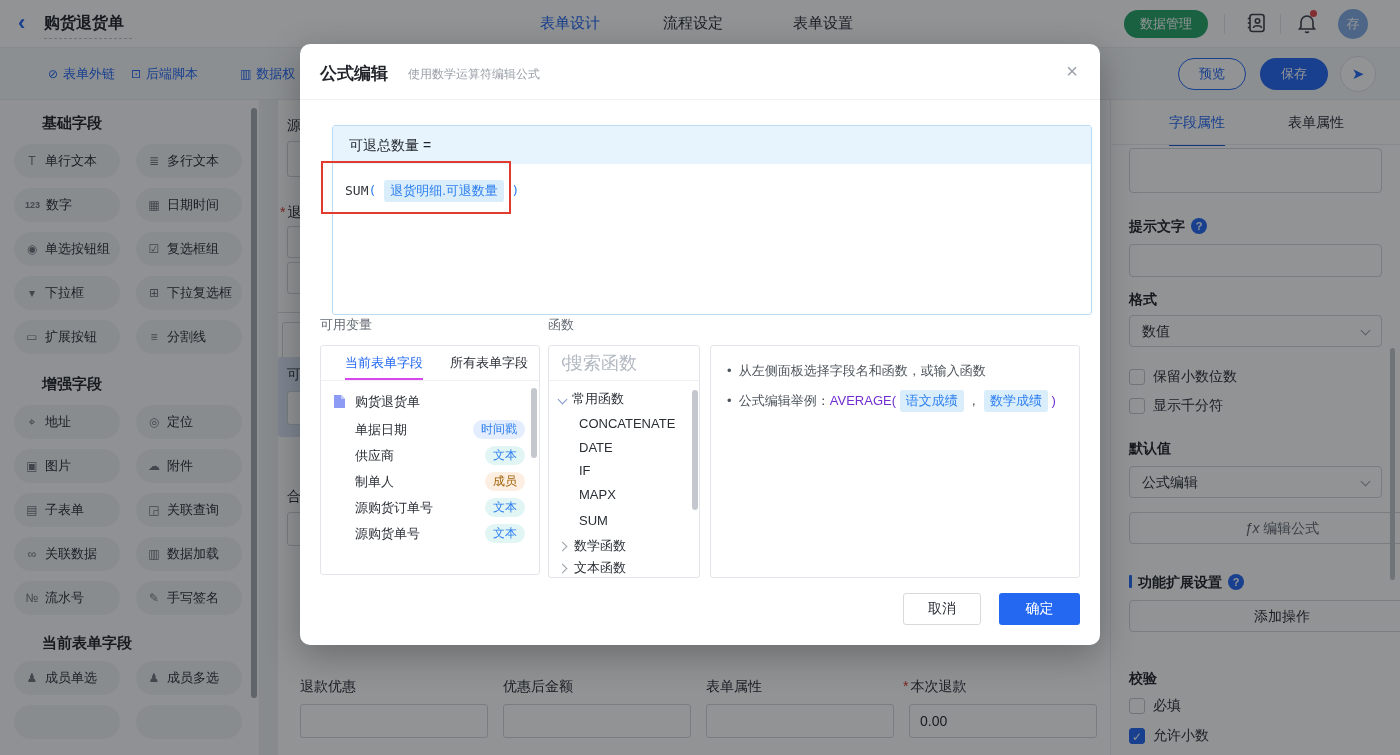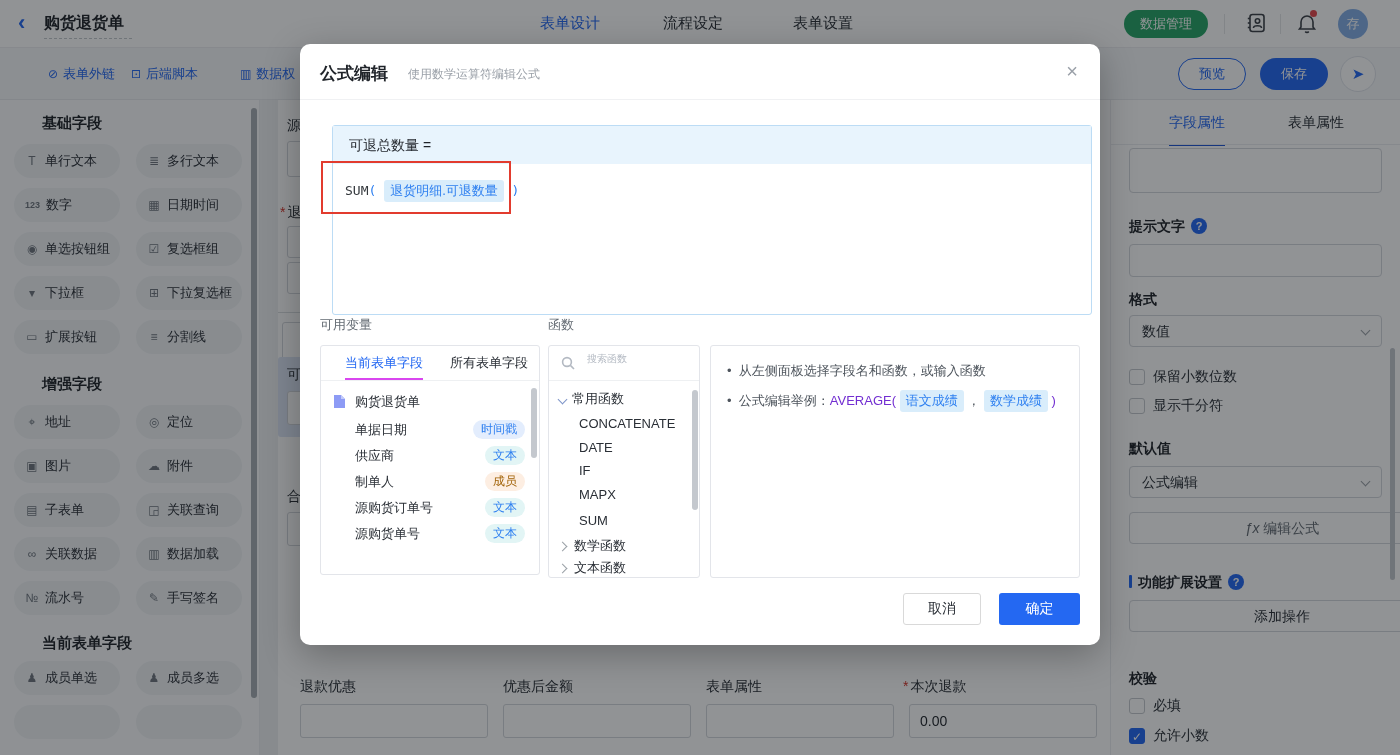--- a/index.html
+++ b/index.html
@@ -83,21 +83,21 @@
   .vtabline { position:absolute; left:0; top:34px; width:100%; height:1px; background:#eef0f2; }
   .trow { position:absolute; left:0; width:100%; height:24px; font-size:13px; color:#2a2f36; cursor:pointer; }
   .trow .nm { position:absolute; left:34px; top:3px; white-space:nowrap; }
   .badge { position:absolute; right:14px; top:2px; font-size:12px; border-radius:10px; padding:1px 8px; }
   .t-blue   { color:#2d7ff0; background:#e3edfd; }
   .t-cyan   { color:#2d7ff0; background:#e2f5f5; }
   .t-orange { color:#a16207; background:#fdeee2; }
   .t-purple { color:#8b63f2; background:#efeafe; }
   .frow { position:absolute; left:0; width:100%; height:22px; font-size:13px; color:#2a2f36; cursor:pointer; white-space:nowrap; }
   .searchrow { position:absolute; left:0; top:0; width:100%; height:35px; border-bottom:1px solid #eef0f2; }
-  .searchrow input { position:absolute; left:38px; top:7px; width:100px; border:none; outline:none; font-size:10px; color:#ef4444; }
+  .searchrow input { position:absolute; left:16px; top:7px; width:100px; border:none; outline:none; font-size:18px; color:#ef4444; }
   .searchrow input::placeholder { color:#b3b9c2; }
   .list-scroll { position:absolute; width:6px; background:#c4c8ce; border-radius:3px; cursor:pointer; }
   .helpbox { position:absolute; left:410px; top:301px; width:370px; height:233px; border:1px solid #e3e5ea; border-radius:3px; background:#fff; font-size:13px; color:#4d545c; }
   .bullet { position:absolute; left:16px; }
   .hfn { color:#722ed1; }
   .btn-cancel { position:absolute; left:603px; top:549px; width:78px; height:32px; background:#fff; border:1px solid #d9d9d9; border-radius:3px; font-size:14px; color:#2a2f36; cursor:pointer; }
   .btn-ok { position:absolute; left:699px; top:549px; width:81px; height:32px; background:#2468f2; border:none; border-radius:3px; font-size:14px; color:#fff; cursor:pointer; }
   .mono { font-family:"DejaVu Sans Mono",monospace; }
   svg { display:block; }
 </style>

